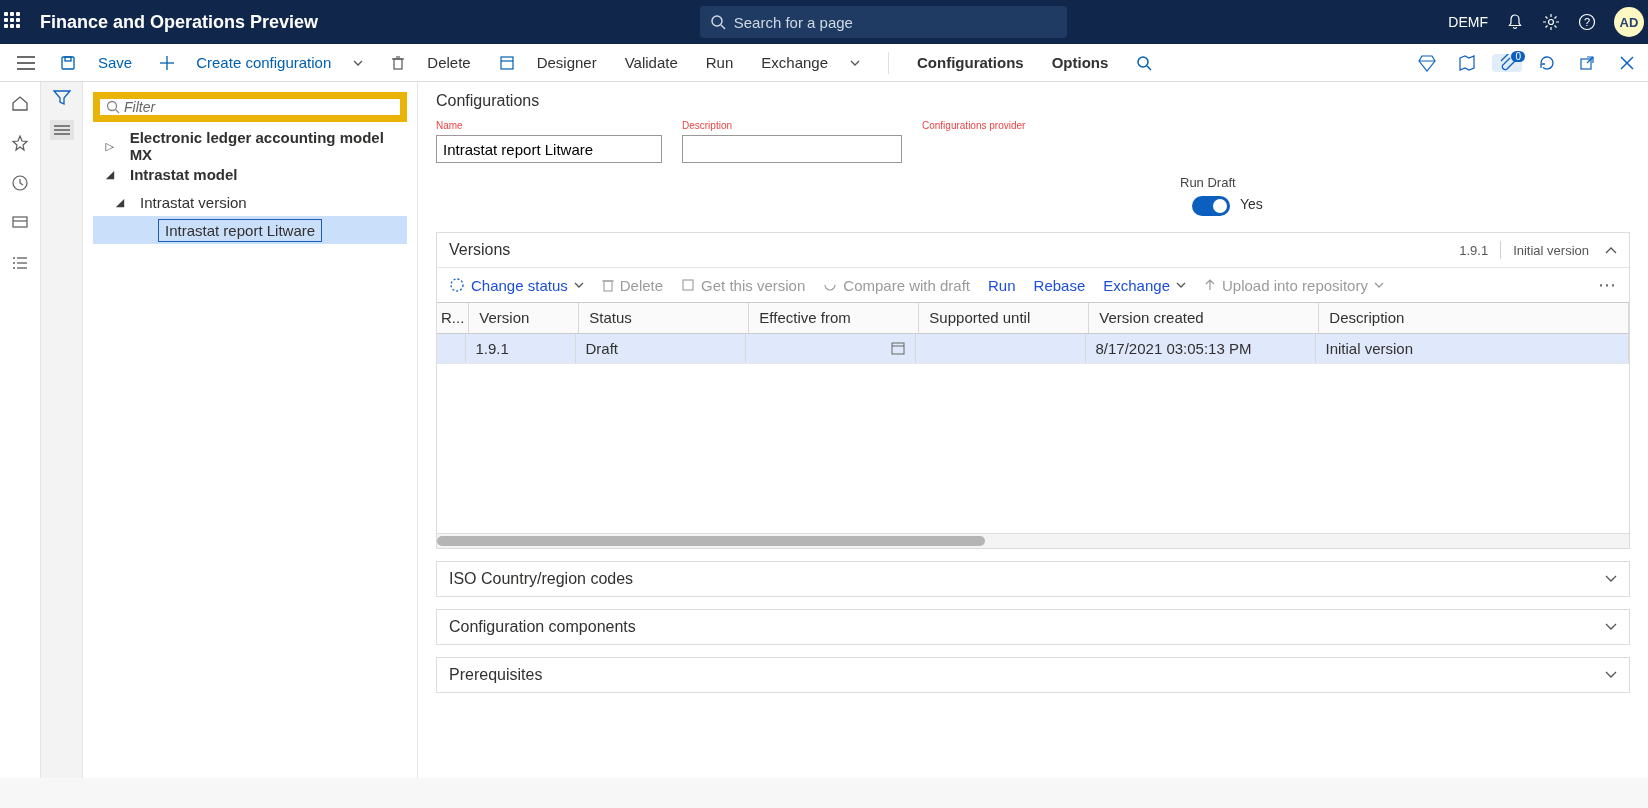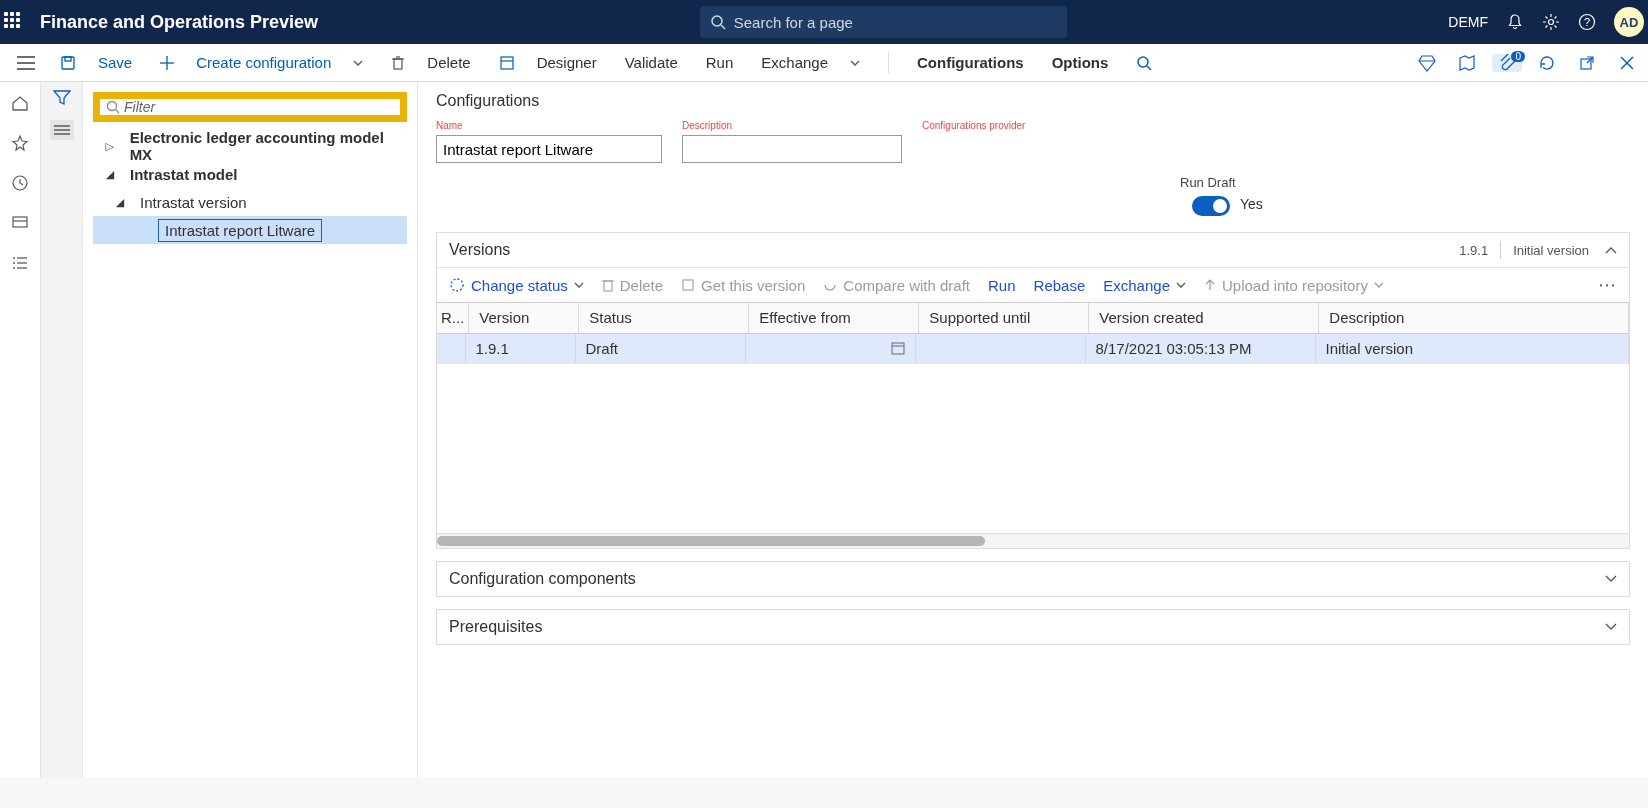--- a/index.html
+++ b/index.html
@@ -645,20 +645,30 @@
               </tr>
             </tbody>
           </table>
         </div>
         <div class="grid-scrollbar">
           <div class="thumb"></div>
         </div>
       </div>
     </div>
 
+    <div class="fasttab">
+      <div class="fasttab-header">
+        <span class="title">ISO Country/region codes</span>
+        <span class="icon">
+          <svg width="12" height="8" viewBox="0 0 12 8">
+              <path d="M1 1l5 5 5-5" stroke="#555" stroke-width="1.3" fill="none"></path>
+            </svg>
+        </span>
+      </div>
+    </div>
 
     <div class="fasttab">
       <div class="fasttab-header">
         <span class="title">Configuration components</span>
         <span class="icon">
           <svg width="12" height="8" viewBox="0 0 12 8">
               <path d="M1 1l5 5 5-5" stroke="#555" stroke-width="1.3" fill="none"></path>
             </svg>
         </span>
       </div>

